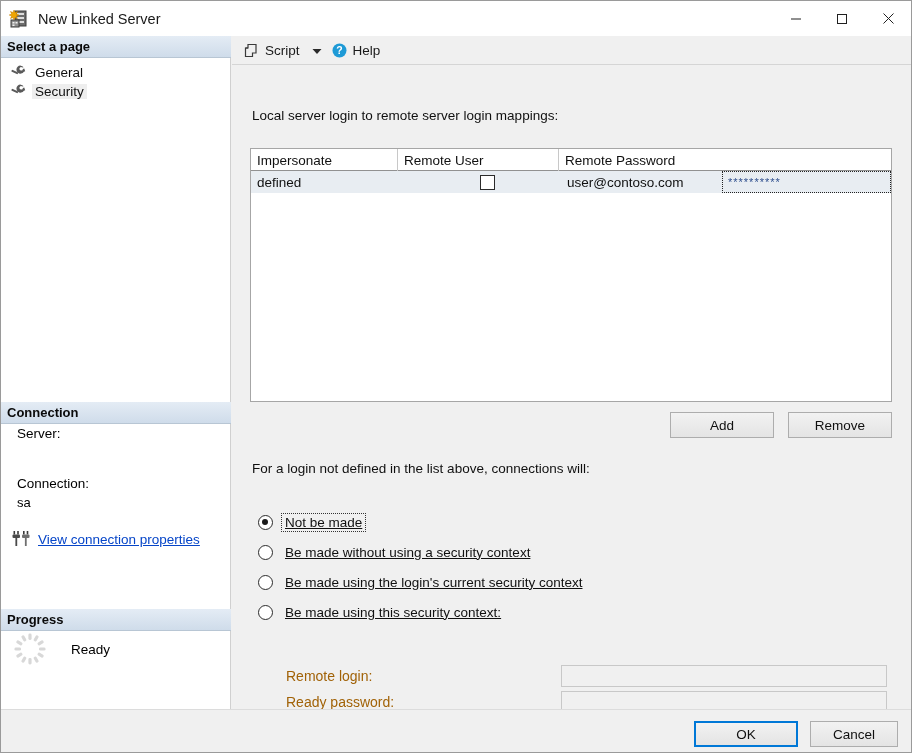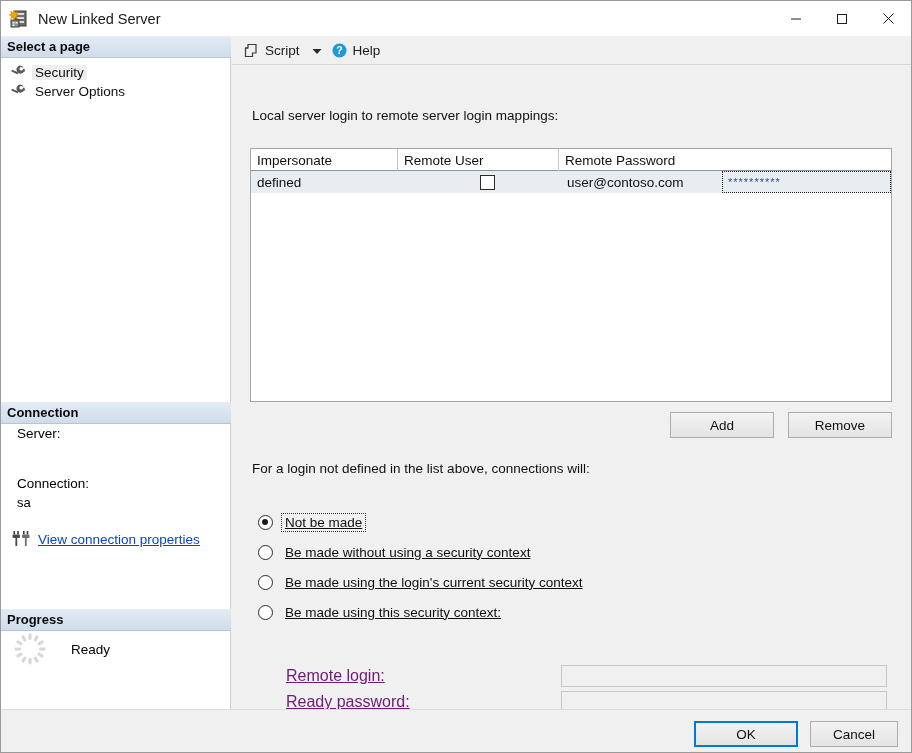--- a/index.html
+++ b/index.html
@@ -218,21 +218,21 @@
   .radio-label { font-size: 13.5px; color: #101010; padding: 1px 3px; text-decoration: underline; }
   .radio-row.focused .radio-label { outline: 1px dotted #333333; }
 
   
   .field-row {
     position: absolute; display: flex; align-items: center;
   }
   .fr1 { left: 54px; top: 629px; }
   .fr2 { left: 54px; top: 655px; }
   .field-label {
-    width: 275px; font-size: 16px; color: #701a75; text-decoration: underline;
+    width: 275px; font-size: 14px; color: #a16207;
   }
   .field-input {
     width: 326px; height: 22px;
     background: #f0f0f0;
     border: 1px solid #c8c8c8;
   }
 
   
   .footer {
     position: absolute; left: 0; top: 708px;
@@ -290,37 +290,37 @@
         </svg>
       </div>
     </div>
   </div>
 
   <div class="sidebar">
 
     <div class="section-head">Select a page</div>
 
     <div class="page-list">
+      <div class="page-item">
+        <span class="wrench">
+          <svg width="15" height="14" viewBox="0 0 15 14">
+            <path d="M10.5 1.2 A4 4 0 1 0 12.6 5.1 L13.6 4.1 L11.6 2.1 L10.6 3.1 A1.7 1.7 0 1 1 9.4 2 Z" fill="#5a5a5a" transform="rotate(25 7 7)"></path>
+            <rect x="1" y="8.2" width="7" height="2.1" rx="0.8" fill="#5a5a5a" transform="rotate(25 7 7)"></rect>
+          </svg>
+        </span>
+        <span class="plabel">General</span>
+      </div>
       <div class="page-item selected">
         <span class="wrench">
           <svg width="15" height="14" viewBox="0 0 15 14">
             <path d="M10.5 1.2 A4 4 0 1 0 12.6 5.1 L13.6 4.1 L11.6 2.1 L10.6 3.1 A1.7 1.7 0 1 1 9.4 2 Z" fill="#5a5a5a" transform="rotate(25 7 7)"></path>
             <rect x="1" y="8.2" width="7" height="2.1" rx="0.8" fill="#5a5a5a" transform="rotate(25 7 7)"></rect>
           </svg>
         </span>
         <span class="plabel">Security</span>
-      </div>
-      <div class="page-item">
-        <span class="wrench">
-          <svg width="15" height="14" viewBox="0 0 15 14">
-            <path d="M10.5 1.2 A4 4 0 1 0 12.6 5.1 L13.6 4.1 L11.6 2.1 L10.6 3.1 A1.7 1.7 0 1 1 9.4 2 Z" fill="#5a5a5a" transform="rotate(25 7 7)"></path>
-            <rect x="1" y="8.2" width="7" height="2.1" rx="0.8" fill="#5a5a5a" transform="rotate(25 7 7)"></rect>
-          </svg>
-        </span>
-        <span class="plabel">Server Options</span>
       </div>
     </div>
 
     <div class="section-head conn-head">Connection</div>
     <div class="conn-body">
       <div class="conn-row">
         <div class="conn-label">Server:</div>
         <div class="conn-value"></div>
       </div>
       <div class="conn-row" style="margin-top:30px">

